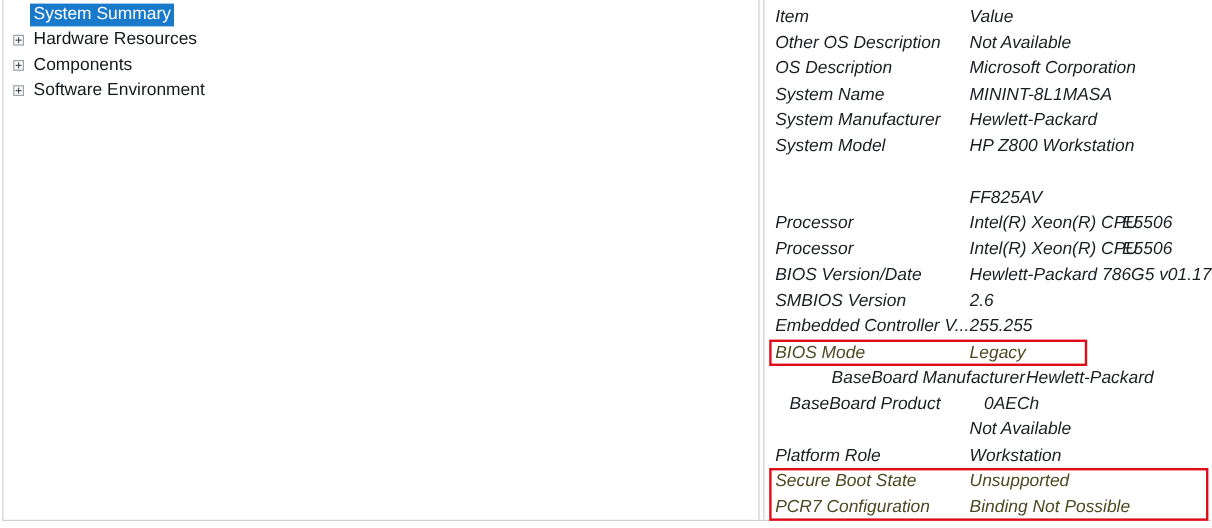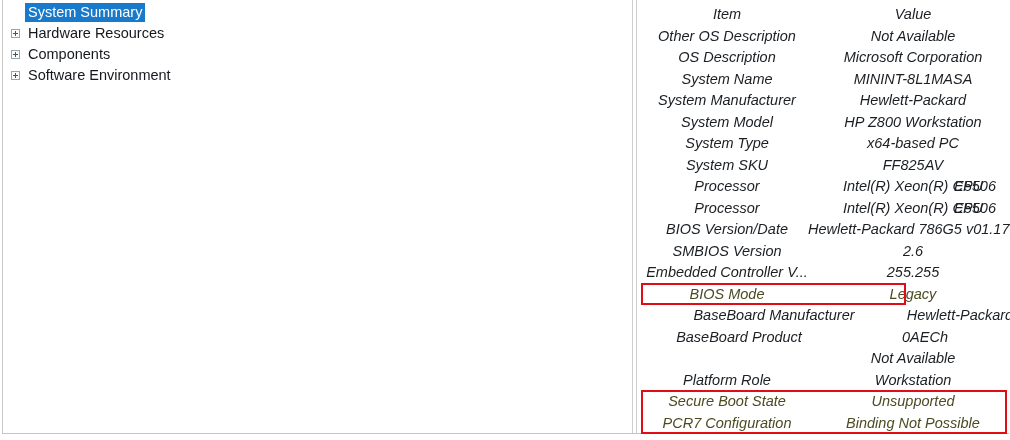--- a/index.html
+++ b/index.html
@@ -16,21 +16,20 @@
 
   #msinfo-window {
     position: absolute;
     left: 0;
     top: 0;
     width: 1010px;
     height: 440px;
     background: #ffffff;
     box-sizing: border-box;
     overflow: hidden;
-    text-align: center;
   }
 
   
   .frame-edge-left {
     position: absolute;
     left: 2px;
     top: 0;
     width: 1px;
     height: 434px;
     background: #c8c8c6;
@@ -275,26 +274,21 @@
         <div class="cell cell-value">MININT-8L1MASA</div>
       </div>
       <div class="detail-row" style="top: 90px;">
         <div class="cell cell-item">System Manufacturer</div>
         <div class="cell cell-value">Hewlett-Packard</div>
       </div>
       <div class="detail-row" style="top: 111.5px;">
         <div class="cell cell-item">System Model</div>
         <div class="cell cell-value">HP Z800 Workstation</div>
       </div>
-      <div class="detail-row" style="top: 133px;">
-        <div class="cell cell-item">System Type</div>
-        <div class="cell cell-value">x64-based PC</div>
-      </div>
       <div class="detail-row" style="top: 154.5px;">
-        <div class="cell cell-item">System SKU</div>
         <div class="cell cell-value">FF825AV</div>
       </div>
       <div class="detail-row" style="top: 176px;">
         <div class="cell cell-item">Processor</div>
         <div class="cell cell-value">Intel(R) Xeon(R) CPU</div>
         <div class="cell cell-value-ext">E5506</div>
       </div>
       <div class="detail-row" style="top: 197.5px;">
         <div class="cell cell-item">Processor</div>
         <div class="cell cell-value">Intel(R) Xeon(R) CPU</div>

